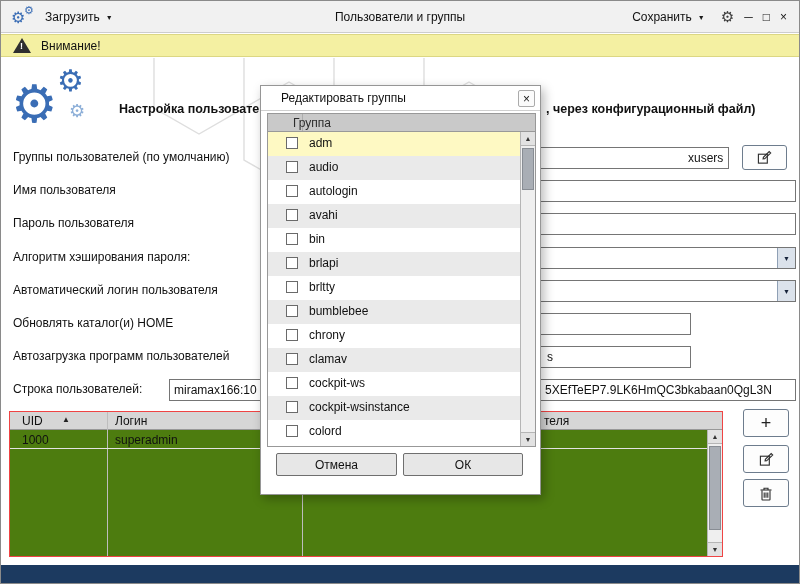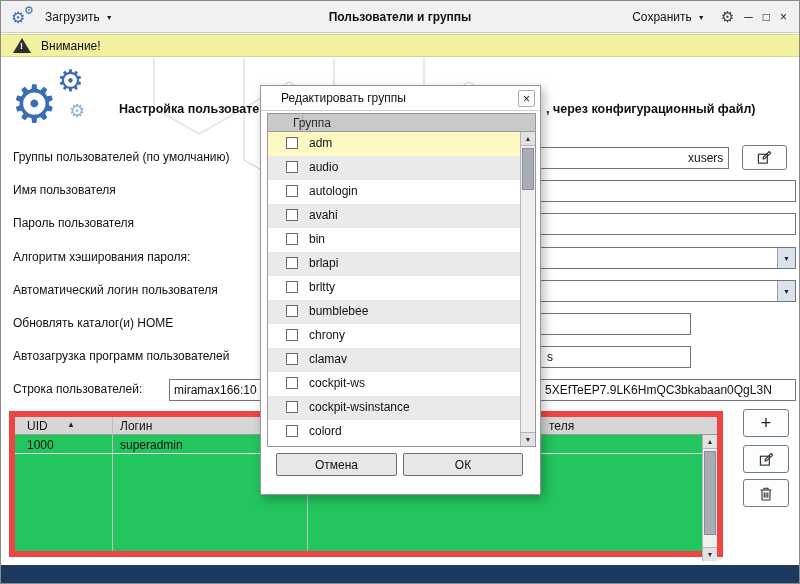--- a/index.html
+++ b/index.html
@@ -8,21 +8,21 @@
           font-family:"Liberation Sans",sans-serif;font-size:12px;color:#111;overflow:hidden}
 
   
   #topbar{position:absolute;left:0;top:0;width:100%;height:32px;background:#f1f1f1;
           border-bottom:1px solid #cdcdcd;display:flex;align-items:center}
   .smlogo{position:relative;width:28px;height:24px;margin-left:10px}
   .smlogo .sg1{position:absolute;left:0;top:5px;font-size:16px;line-height:16px;color:#3a6db5}
   .smlogo .sg2{position:absolute;left:13px;top:0;font-size:11px;line-height:11px;color:#3a6db5}
   .menubtn{display:flex;align-items:center;gap:6px;padding:4px 6px;cursor:default}
   .caret{font-size:7px;line-height:7px;color:#1a1a1a;padding-top:2px}
-  #tbtitle{position:absolute;left:0;right:0;text-align:center;font-weight:bold;pointer-events:none}
+  #tbtitle{position:absolute;left:0;right:0;text-align:center;font-weight:normal;pointer-events:none}
   #tbright{margin-left:auto;display:flex;align-items:center;gap:10px;padding-right:12px}
   .gearbtn{font-size:15px;line-height:15px;color:#3c3c3c;cursor:default}
   .winbtns{display:flex;align-items:center;gap:10px}
   .winbtn{font-size:12px;line-height:12px;color:#1a1a1a;cursor:default}
 
   
   #warnbar{position:absolute;left:0;top:33px;width:100%;height:23px;background:#f4f0a2;
            border-top:1px solid #dcd783;border-bottom:1px solid #dcd783;
            display:flex;align-items:center;gap:10px;padding-left:12px}
   .warn-tri{position:relative;width:0;height:0;border-left:9px solid transparent;
@@ -41,21 +41,21 @@
   .flabel{position:absolute;left:12px;white-space:nowrap}
   .inp{position:absolute;height:22px;background:#fff;border:1px solid #757575}
   .frag{position:absolute;top:3px;white-space:nowrap}
   .cbtn{position:absolute;top:0;right:0;width:18px;height:20px;background:#dbe2eb;
         border-left:1px solid #8fa0b5;display:flex;align-items:center;justify-content:center}
   .cbtn span{font-size:7px;line-height:7px;color:#16233a}
   .iconbtn{position:absolute;background:#fdfdfd;border:1px solid #6d7c8d;border-radius:3px;
            display:flex;align-items:center;justify-content:center}
 
   
-  #utable{position:absolute;left:8px;top:353px;width:714px;height:146px;border:6px solid #ef4444;background:#22c55e}
+  #utable{position:absolute;left:8px;top:353px;width:714px;height:146px;border:1px solid #ef4444;background:#4d7c0f}
   .uthead{position:absolute;left:0;top:0;width:100%;height:18px;background:#d6d6d6;border-bottom:1px solid #989898}
   .uthead span{position:absolute;top:2px}
   .sorticon{font-size:8px;line-height:8px;top:4px !important;color:#222}
   .colsep{position:absolute;top:0;bottom:0;width:1px;background:#bdbdbd}
   .urow{position:absolute;left:0;top:18px;width:697px;height:19px;border-bottom:1px solid #e3e3e3}
   .urow span{position:absolute;top:3px}
 
   .vscroll{position:absolute;background:#efefef;border-left:1px solid #b5b5b5}
   .sbarrow{position:absolute;left:0;width:100%;height:14px;background:#e2e2e2;
            display:flex;align-items:center;justify-content:center}

